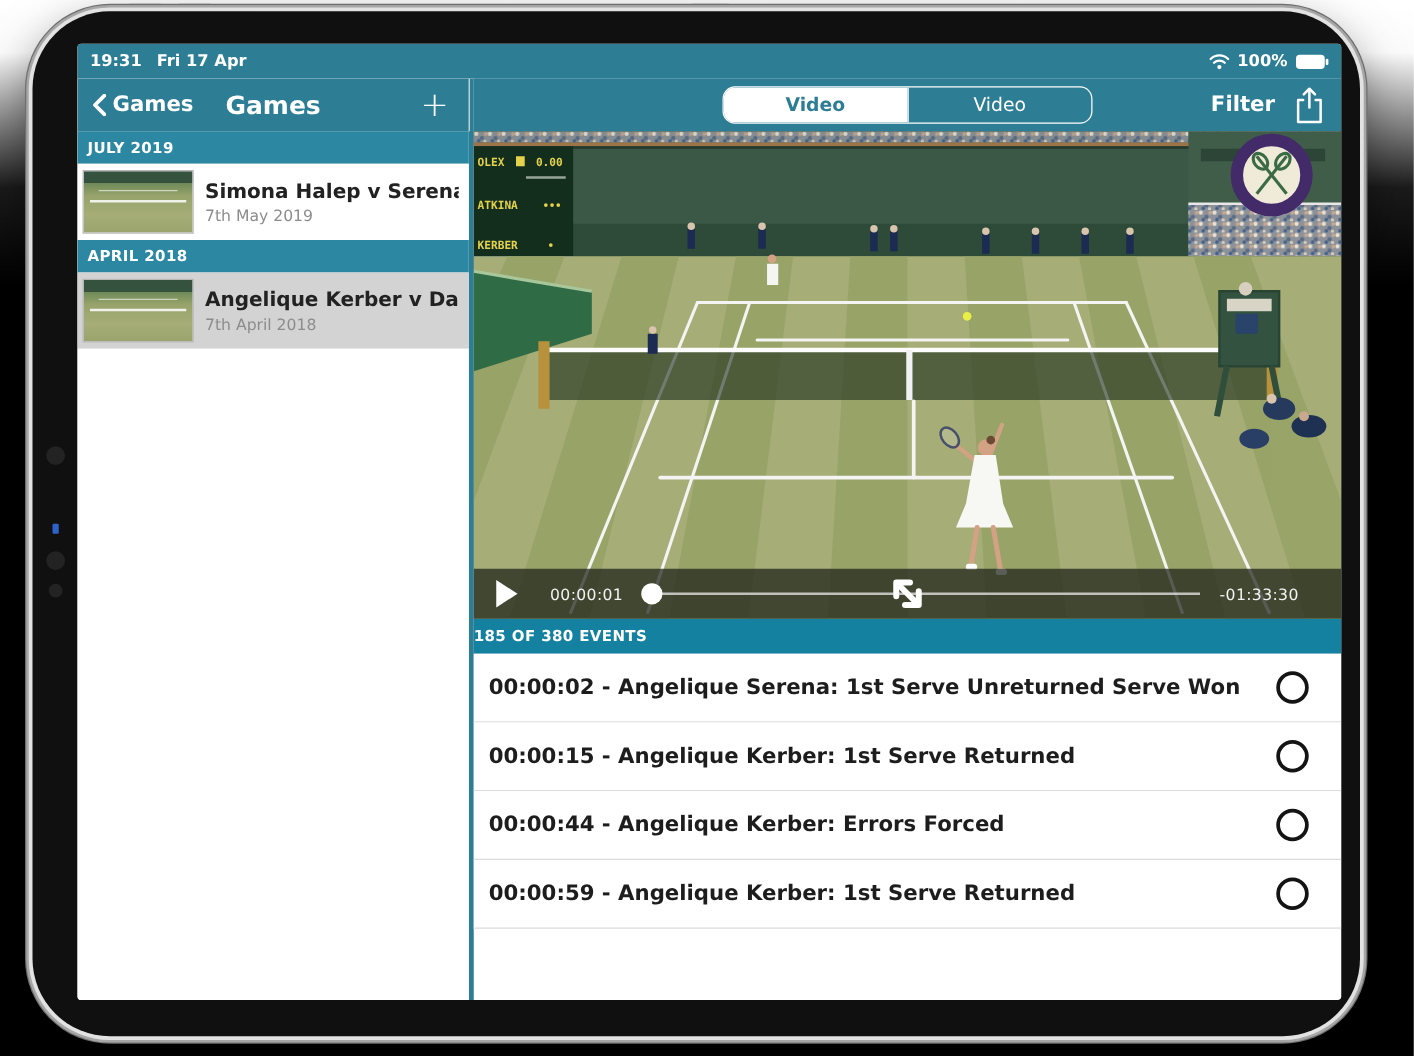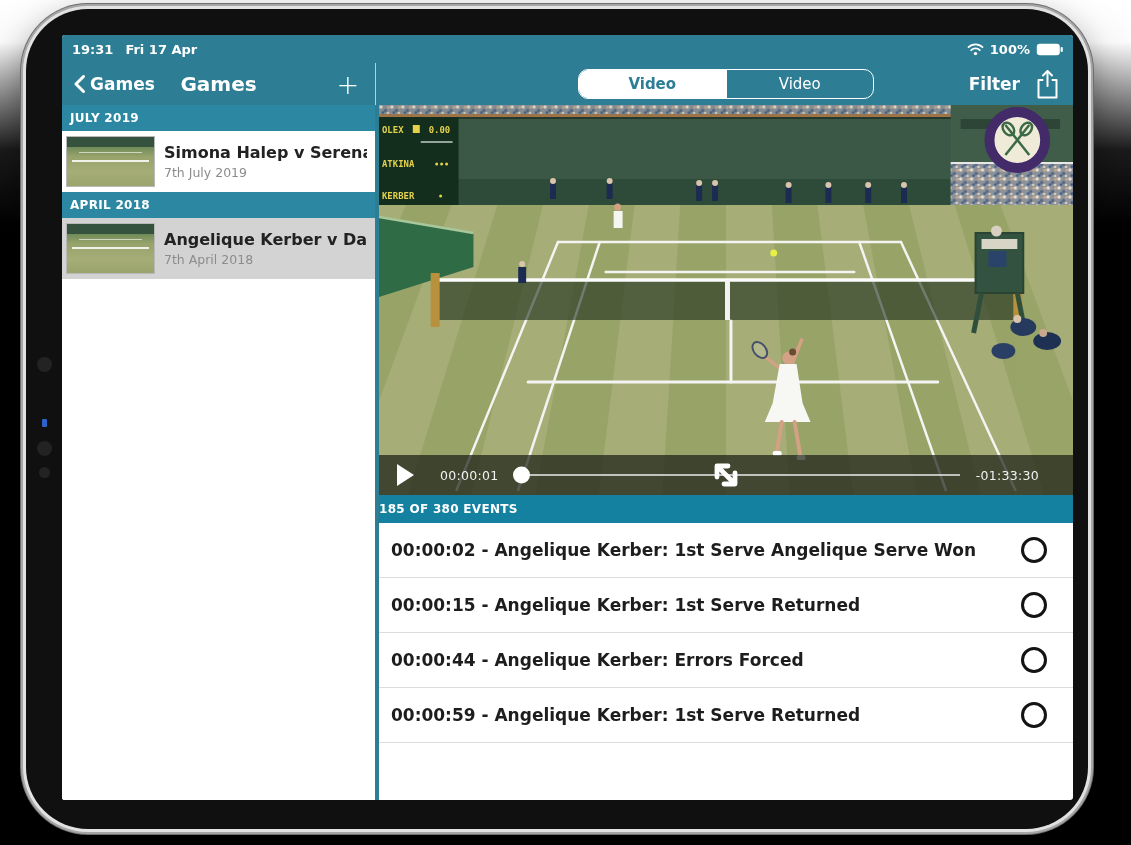--- a/index.html
+++ b/index.html
@@ -145,21 +145,21 @@
           <div class="add-btn">+</div>
         </div>
 
         <div class="section-bar">
           <span>JULY 2019</span>
         </div>
         <div class="match-item">
           <div class="thumb"></div>
           <div class="match-meta">
             <div class="match-title">Simona Halep v Serena Willi…</div>
-            <div class="match-sub">7th July 2019</div>
+            <div class="match-sub">7th May 2019</div>
           </div>
         </div>
 
         <div class="section-bar">
           <span>APRIL 2018</span>
         </div>
         <div class="match-item selected">
           <div class="thumb"></div>
           <div class="match-meta">
             <div class="match-title">Angelique Kerber v Daria Ka…</div>
@@ -358,21 +358,21 @@
                 </svg>
             </span>
           </div>
         </div>
 
         <div class="events-header">
           <span>185 OF 380 EVENTS</span>
         </div>
 
         <div class="event-row">
-          <span class="event-label">00:00:02 - Angelique Kerber: 1st Serve Angelique Serve Won</span>
+          <span class="event-label">00:00:02 - Angelique Serena: 1st Serve Unreturned Serve Won</span>
           <span class="event-circle"></span>
         </div>
         <div class="event-row">
           <span class="event-label">00:00:15 - Angelique Kerber: 1st Serve Returned</span>
           <span class="event-circle"></span>
         </div>
         <div class="event-row">
           <span class="event-label">00:00:44 - Angelique Kerber: Errors Forced</span>
           <span class="event-circle"></span>
         </div>

